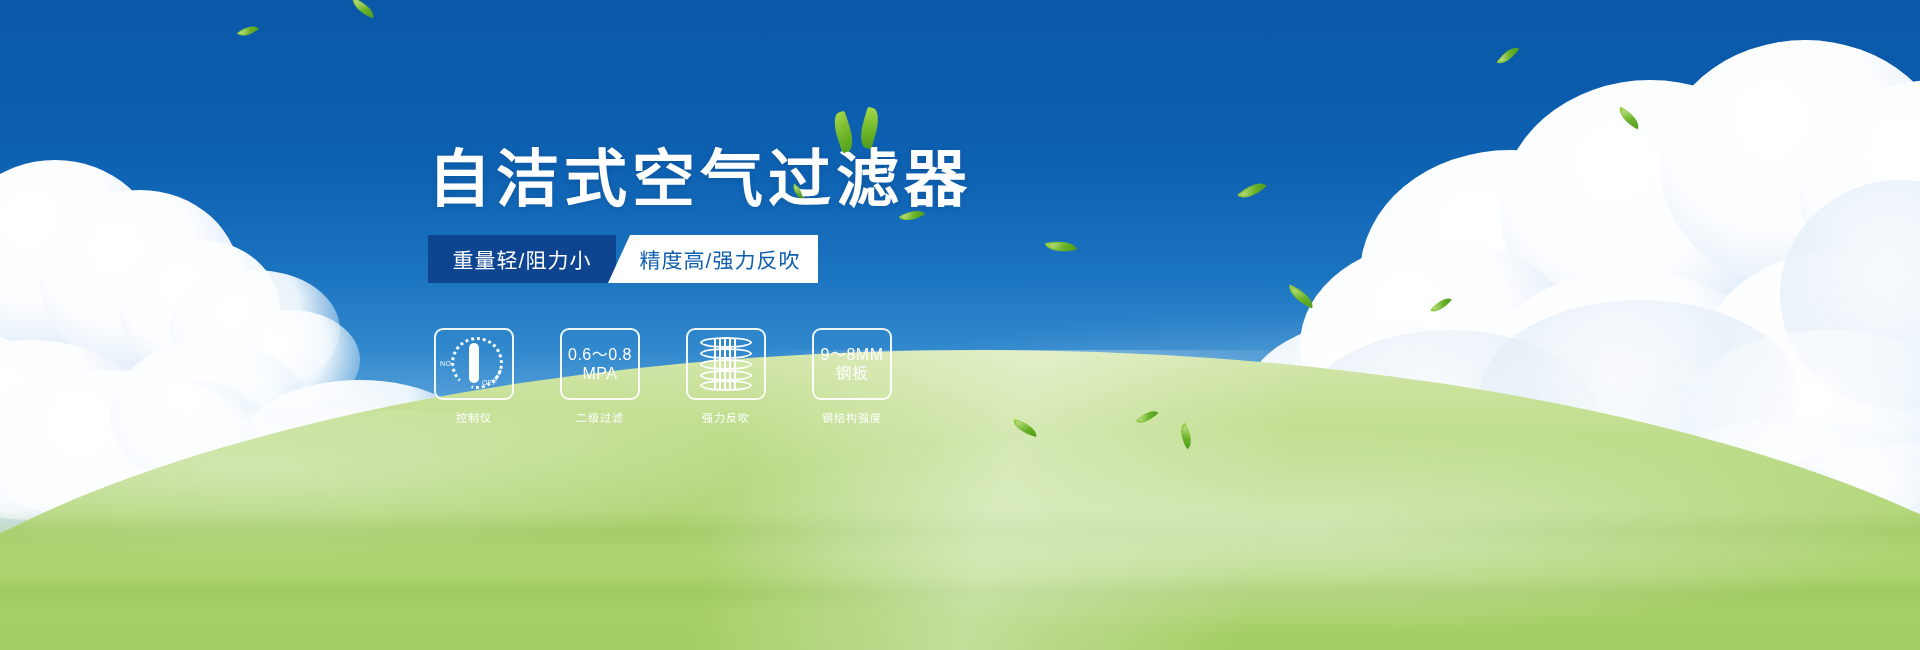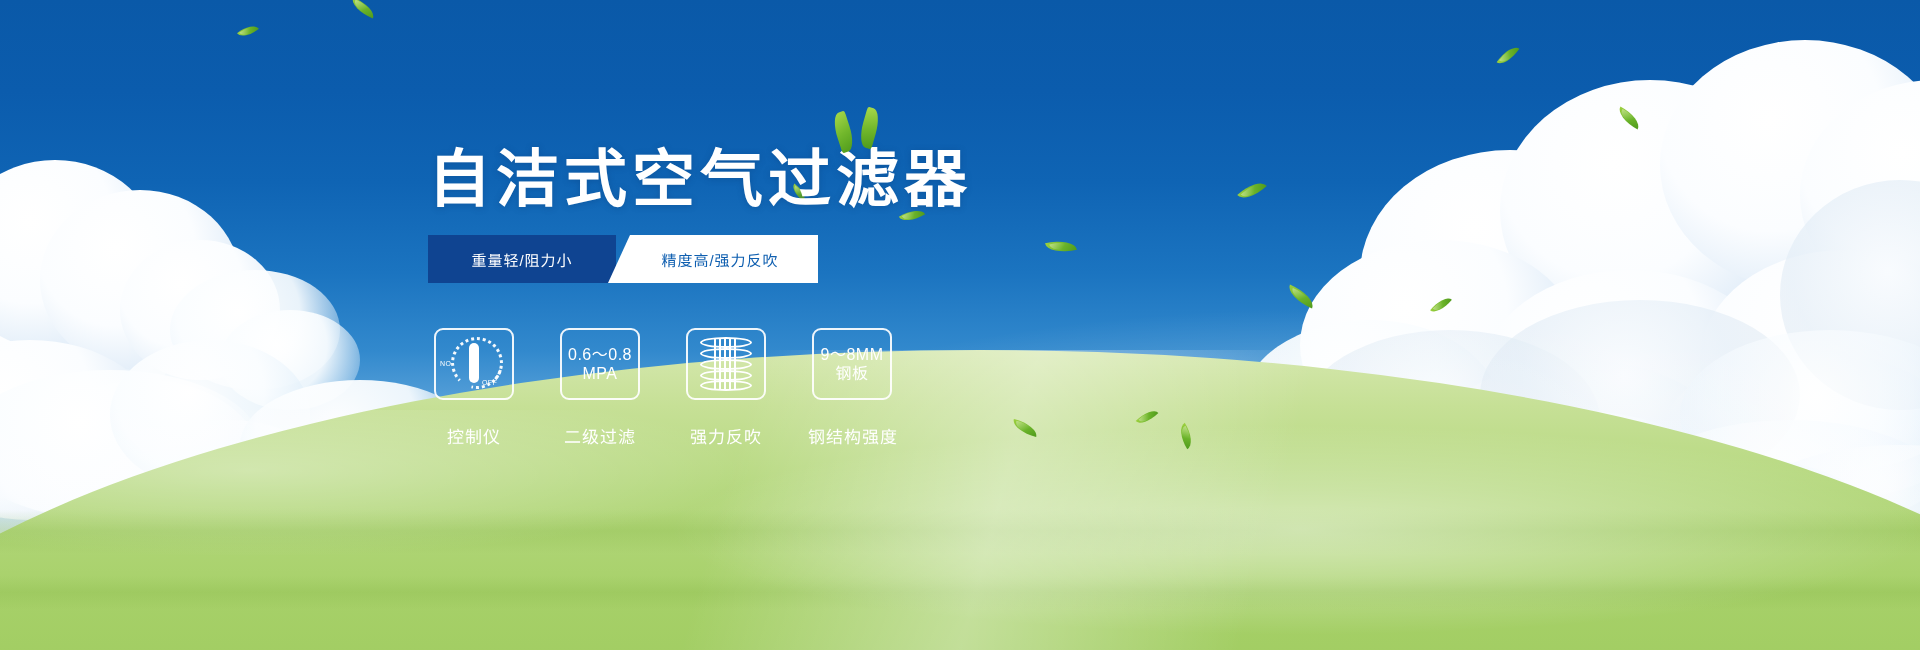--- a/index.html
+++ b/index.html
@@ -115,21 +115,21 @@
     background:linear-gradient(160deg,#a9d94a 0%,#72b82c 52%,#4e9a1b 100%);
   }
   .tl-left{left:0;top:4px;border-radius:60% 10% 60% 10%;transform:rotate(-18deg);}
   .tl-right{left:26px;top:0;border-radius:10% 60% 10% 60%;transform:rotate(16deg);}
 
   
   .tabs{position:absolute;left:428px;top:235px;height:48px;}
   .tab{
     position:absolute;top:0;height:48px;
     display:flex;align-items:center;justify-content:center;
-    font-size:15px;letter-spacing:1px;white-space:nowrap;
+    font-size:21px;letter-spacing:1px;white-space:nowrap;
   }
   .tab-primary{
     left:0;width:188px;
     background:#0f4491;
     color:#ffffff;
   }
   .tab-secondary{
     left:180px;width:210px;
     background:#ffffff;
     color:#0f5fb0;
@@ -147,21 +147,21 @@
     box-sizing:border-box;
     position:relative;
     display:flex;align-items:center;justify-content:center;
     color:#fff;
   }
   .fbox-text{
     font-size:16px;line-height:19px;color:#fff;letter-spacing:.5px;
     text-align:center;
   }
   .flabel{
-    margin-top:23px;font-size:17px;color:#ffffff;letter-spacing:1px;white-space:nowrap;
+    margin-top:9px;font-size:11px;color:#ffffff;letter-spacing:1px;white-space:nowrap;
   }
 
   
   .dial{position:relative;width:64px;height:60px;}
   .dial-arc{
     position:absolute;left:9px;top:3px;width:46px;height:46px;
     border-radius:50%;
     border:3px dotted rgba(255,255,255,.95);
     border-bottom-color:transparent;
     transform:rotate(0deg);

